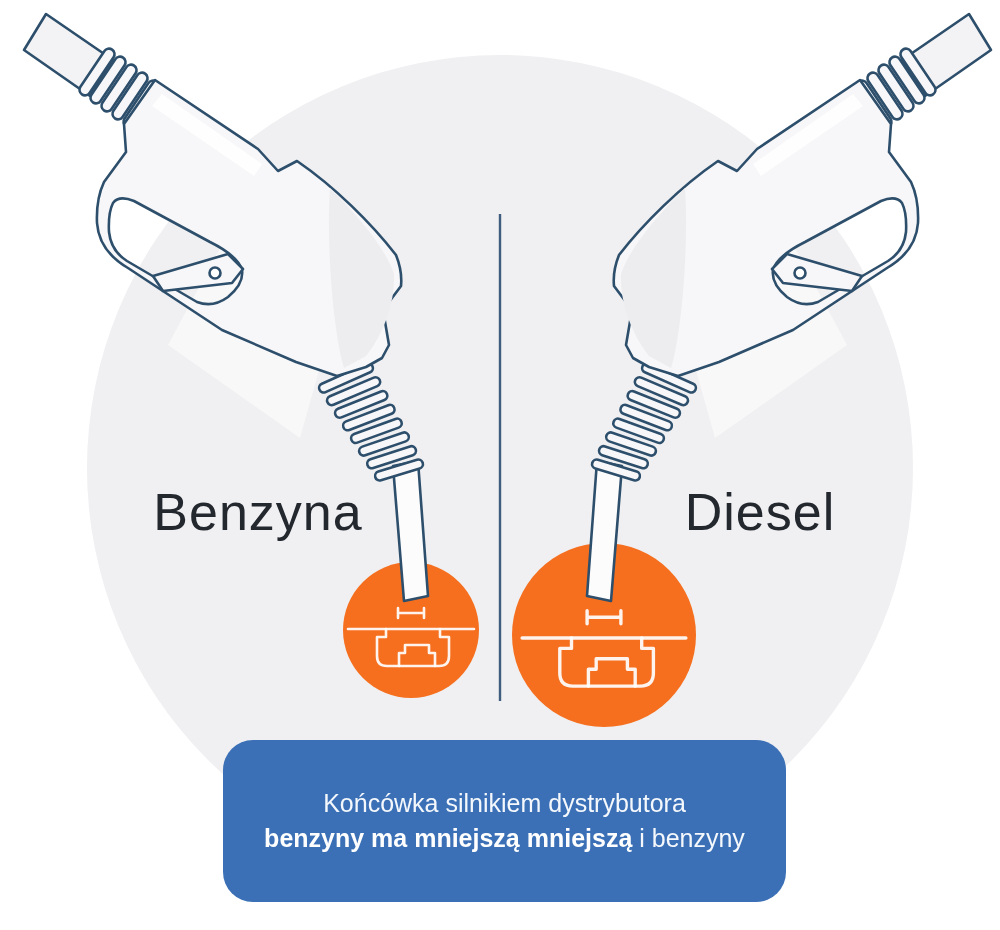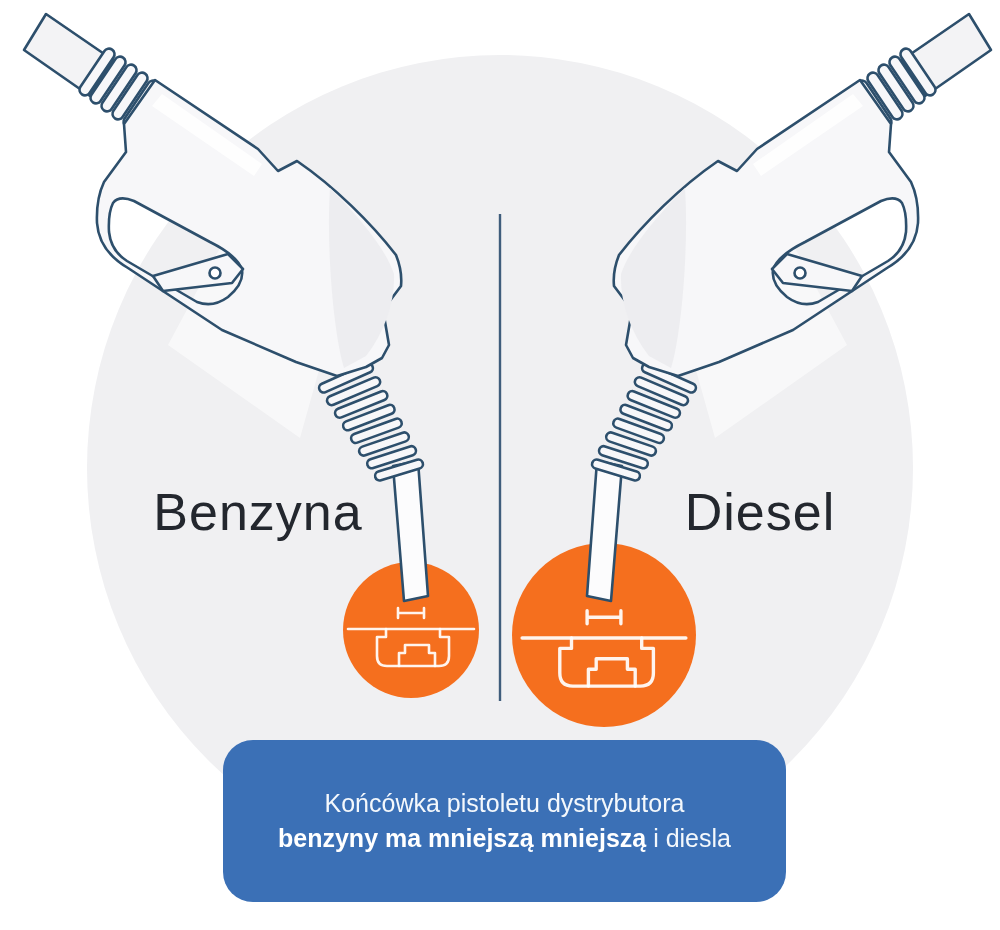--- a/index.html
+++ b/index.html
@@ -137,18 +137,18 @@
 
   <div class="fuel-label label-right">
     <span>Diesel</span>
   </div>
   <div class="fuel-label label-left">
     <span>Benzyna</span>
   </div>
 
   <div class="info-box">
     <div class="info-text">
-      <span>Końcówka pistoletu dystrybutora</span><br>
-      <b>benzyny ma mniejszą mniejszą</b><span> i diesla</span><br>
+      <span>Końcówka silnikiem dystrybutora</span><br>
+      <b>benzyny ma mniejszą mniejszą</b><span> i benzyny</span><br>
     </div>
   </div>
 
 </div>
 
 </body></html>

